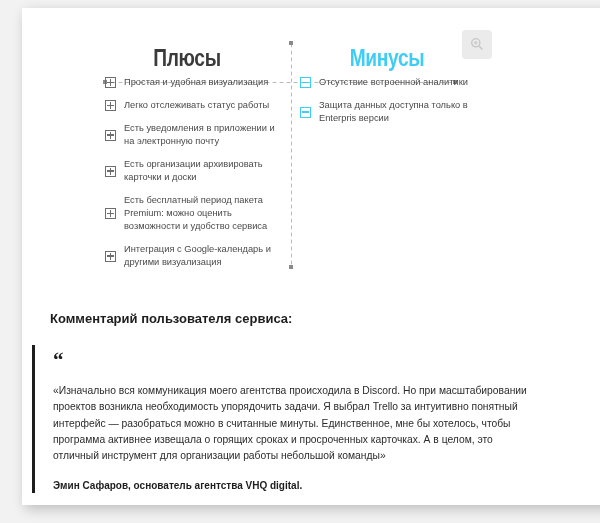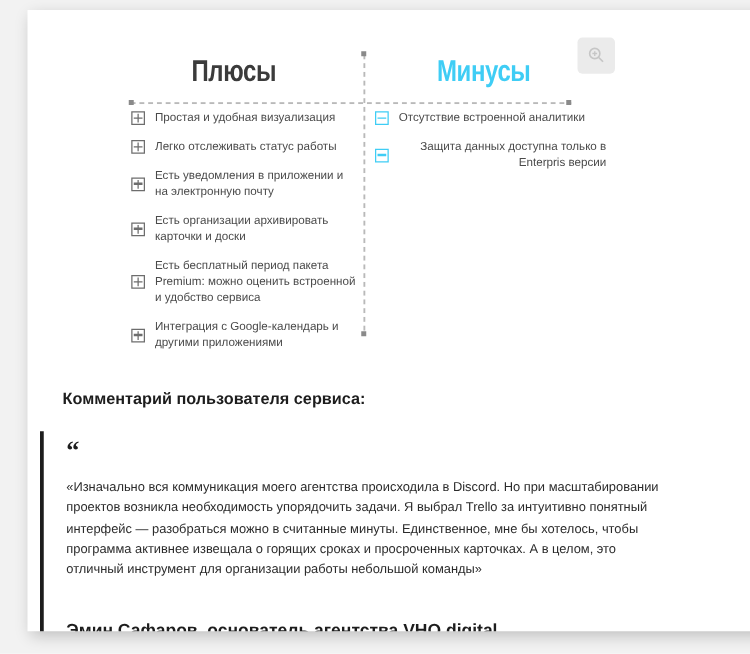--- a/index.html
+++ b/index.html
@@ -109,21 +109,21 @@
     width: 30px;
     height: 29px;
     background: #ebebeb;
     border-radius: 4px;
   }
   .search-chip svg { position: absolute; left: 8px; top: 7px; }
 
   
   .list {
     position: absolute;
-    top: 80px;
+    top: 68px;
   }
   .list.pros { left: 83px; width: 180px; }
   .list.cons { left: 278px; width: 185px; }
 
   .item {
     display: flex;
     align-items: center;
     margin-bottom: 10px;
   }
   .item .marker {
@@ -185,22 +185,22 @@
     letter-spacing: 1px;
     margin-top: 10px;
   }
   .quote-body {
     margin-top: 18px;
     font-size: 10.3px;
     line-height: 16.3px;
     color: #2b2b2b;
   }
   .quote-author {
-    margin-top: 32px;
-    font-size: 14px;
+    margin-top: 16px;
+    font-size: 10px;
     font-weight: bold;
     color: #1d1d1d;
   }
 </style>
 </head>
 <body>
 
 <div class="page-card">
 
   <section class="compare">
@@ -259,33 +259,33 @@
             <span class="v"></span>
         </span>
         <span class="text">Есть организации архивировать карточки и доски</span>
       </li>
       <li class="item">
         <span class="marker">
           <span class="box"></span>
             <span class="h"></span>
             <span class="v"></span>
         </span>
-        <span class="text">Есть бесплатный период пакета Premium: можно оценить встроенной и удобство сервиса</span>
-      </li>
-      <li class="item">
-        <span class="marker">
-          <span class="box"></span>
-            <span class="h"></span>
-            <span class="v"></span>
-        </span>
-        <span class="text">Интеграция с Google-календарь и другими приложениями</span>
+        <span class="text">Есть бесплатный период пакета Premium: можно оценить возможности и удобство сервиса</span>
+      </li>
+      <li class="item">
+        <span class="marker">
+          <span class="box"></span>
+            <span class="h"></span>
+            <span class="v"></span>
+        </span>
+        <span class="text">Интеграция с Google-календарь и другими визуализация</span>
       </li>
     </ul>
 
-    <ul class="list cons" style="list-style:none;margin:0;padding:0;text-align:right;">
+    <ul class="list cons" style="list-style:none;margin:0;padding:0;">
       <li class="item">
         <span class="marker">
           <span class="box"></span>
             <span class="h"></span>
         </span>
         <span class="text">Отсутствие встроенной аналитики</span>
       </li>
       <li class="item">
         <span class="marker">
           <span class="box"></span>

